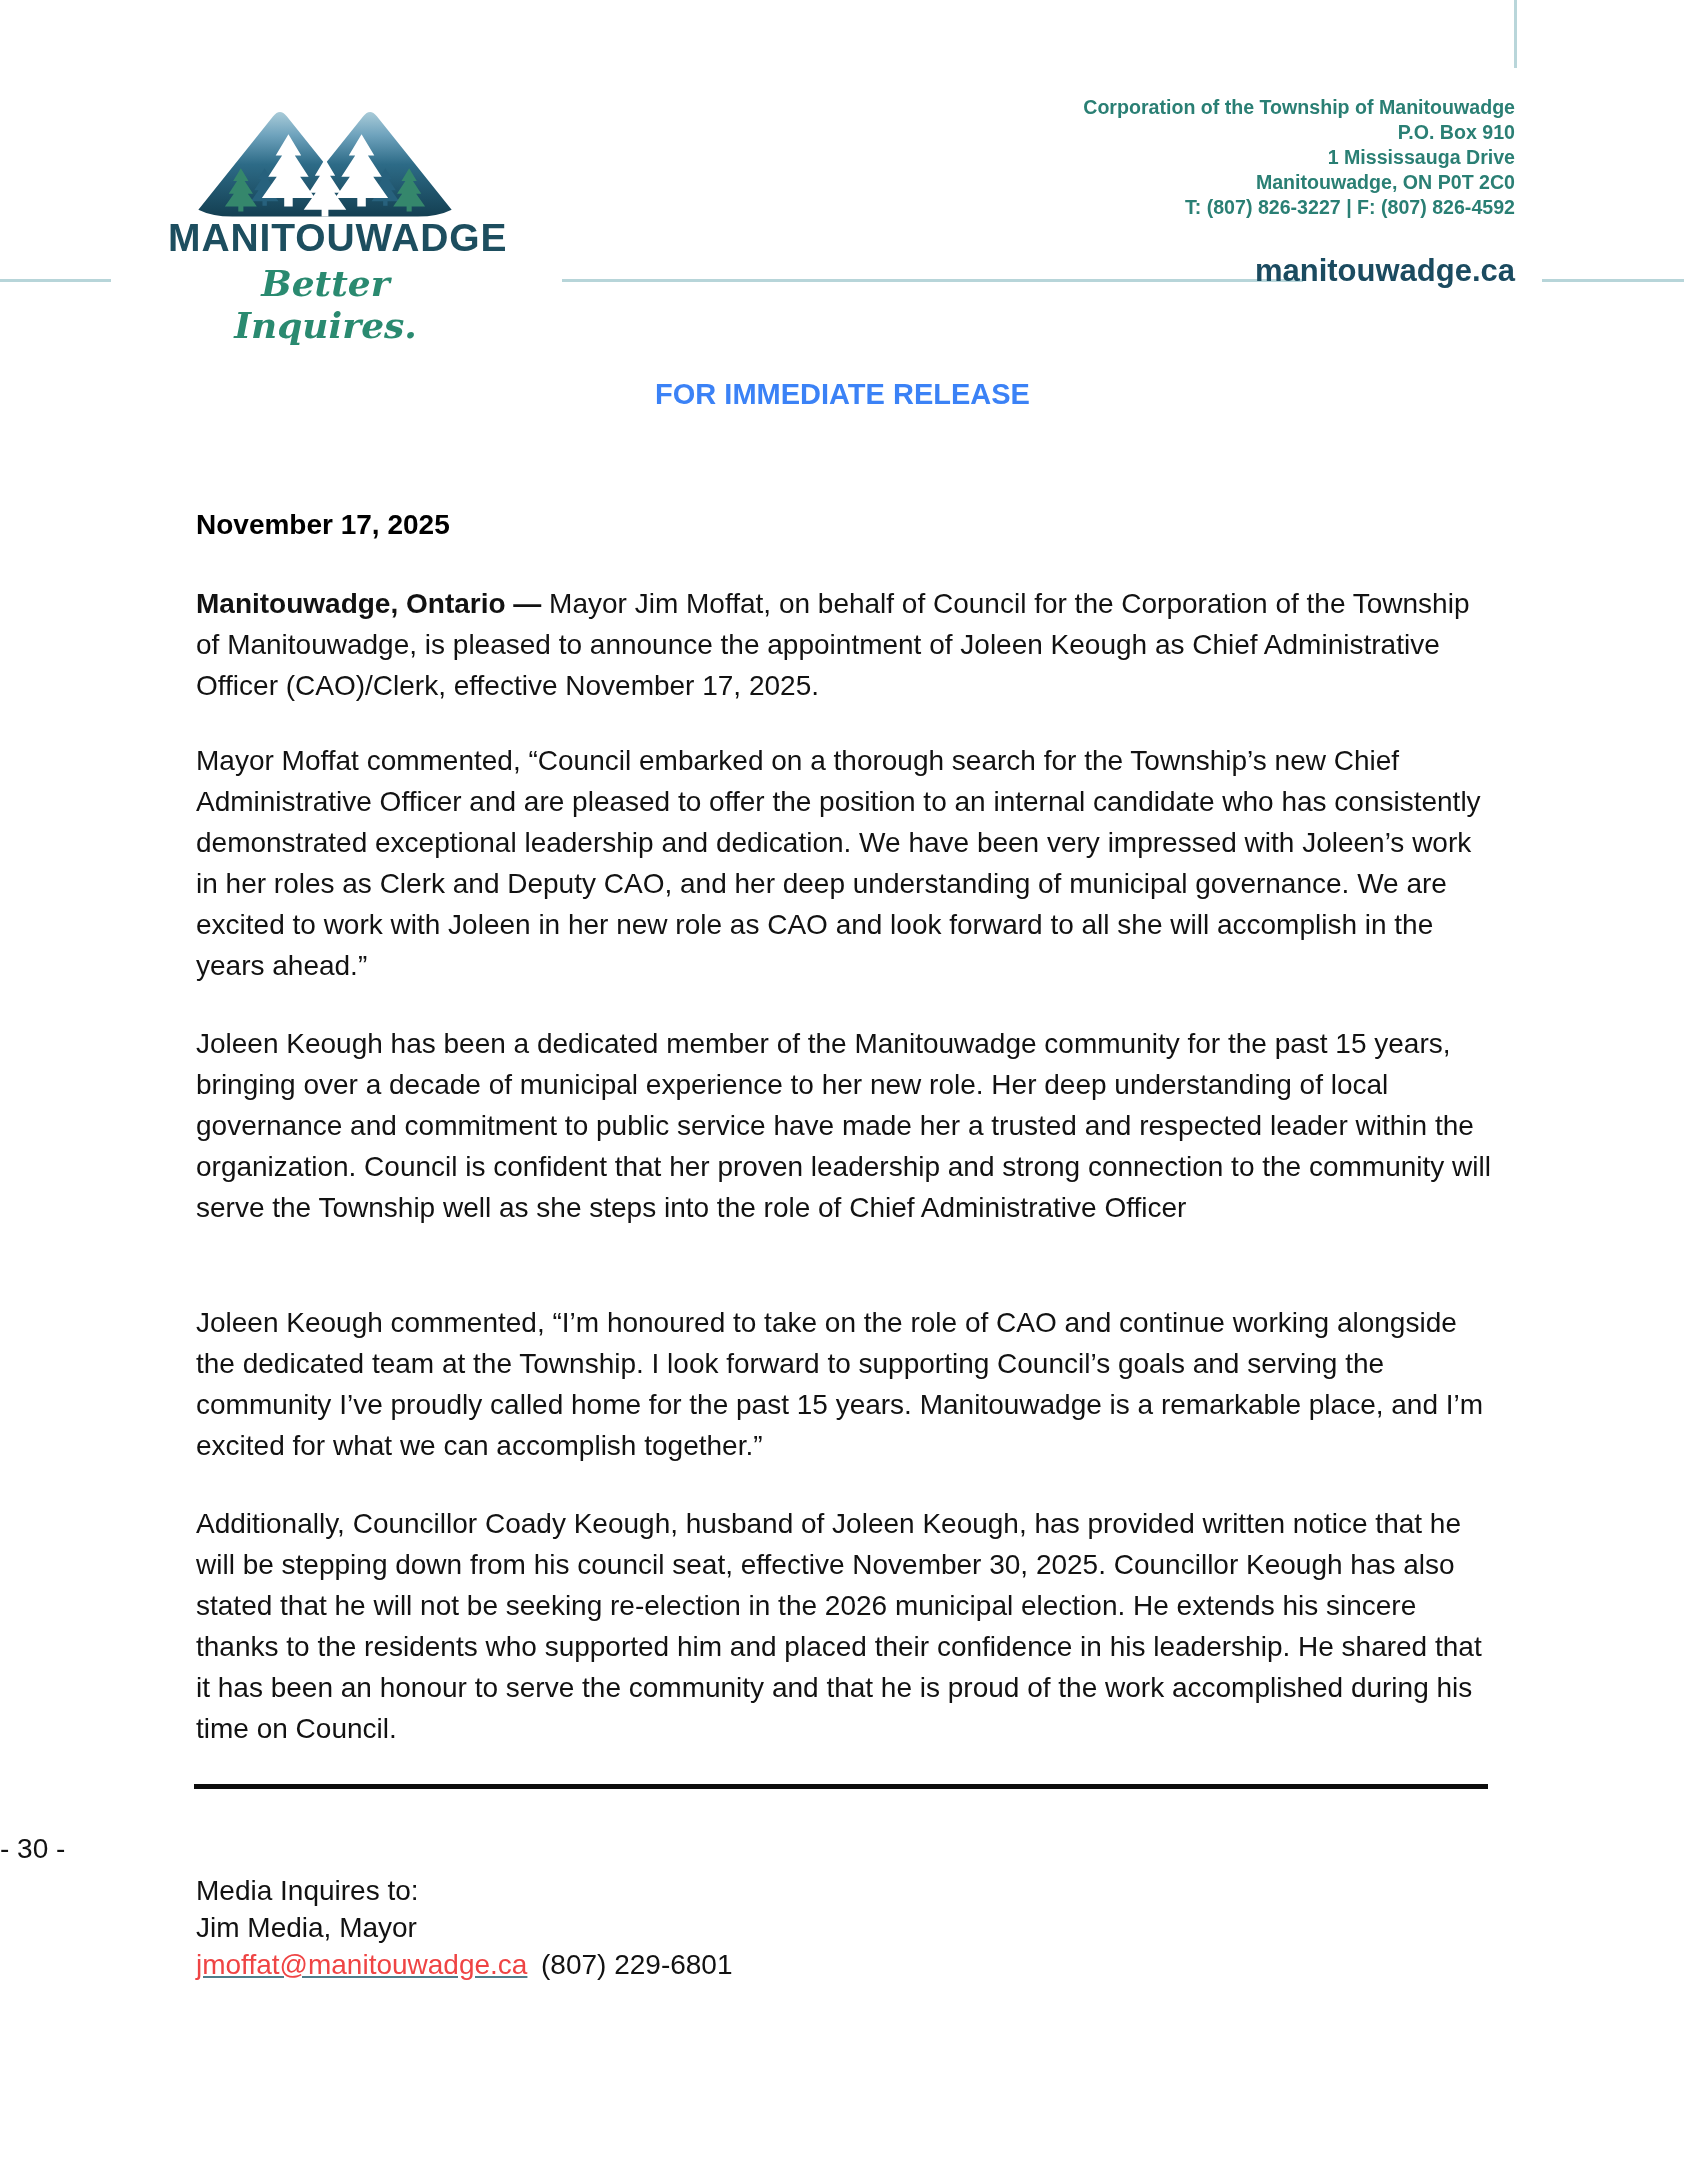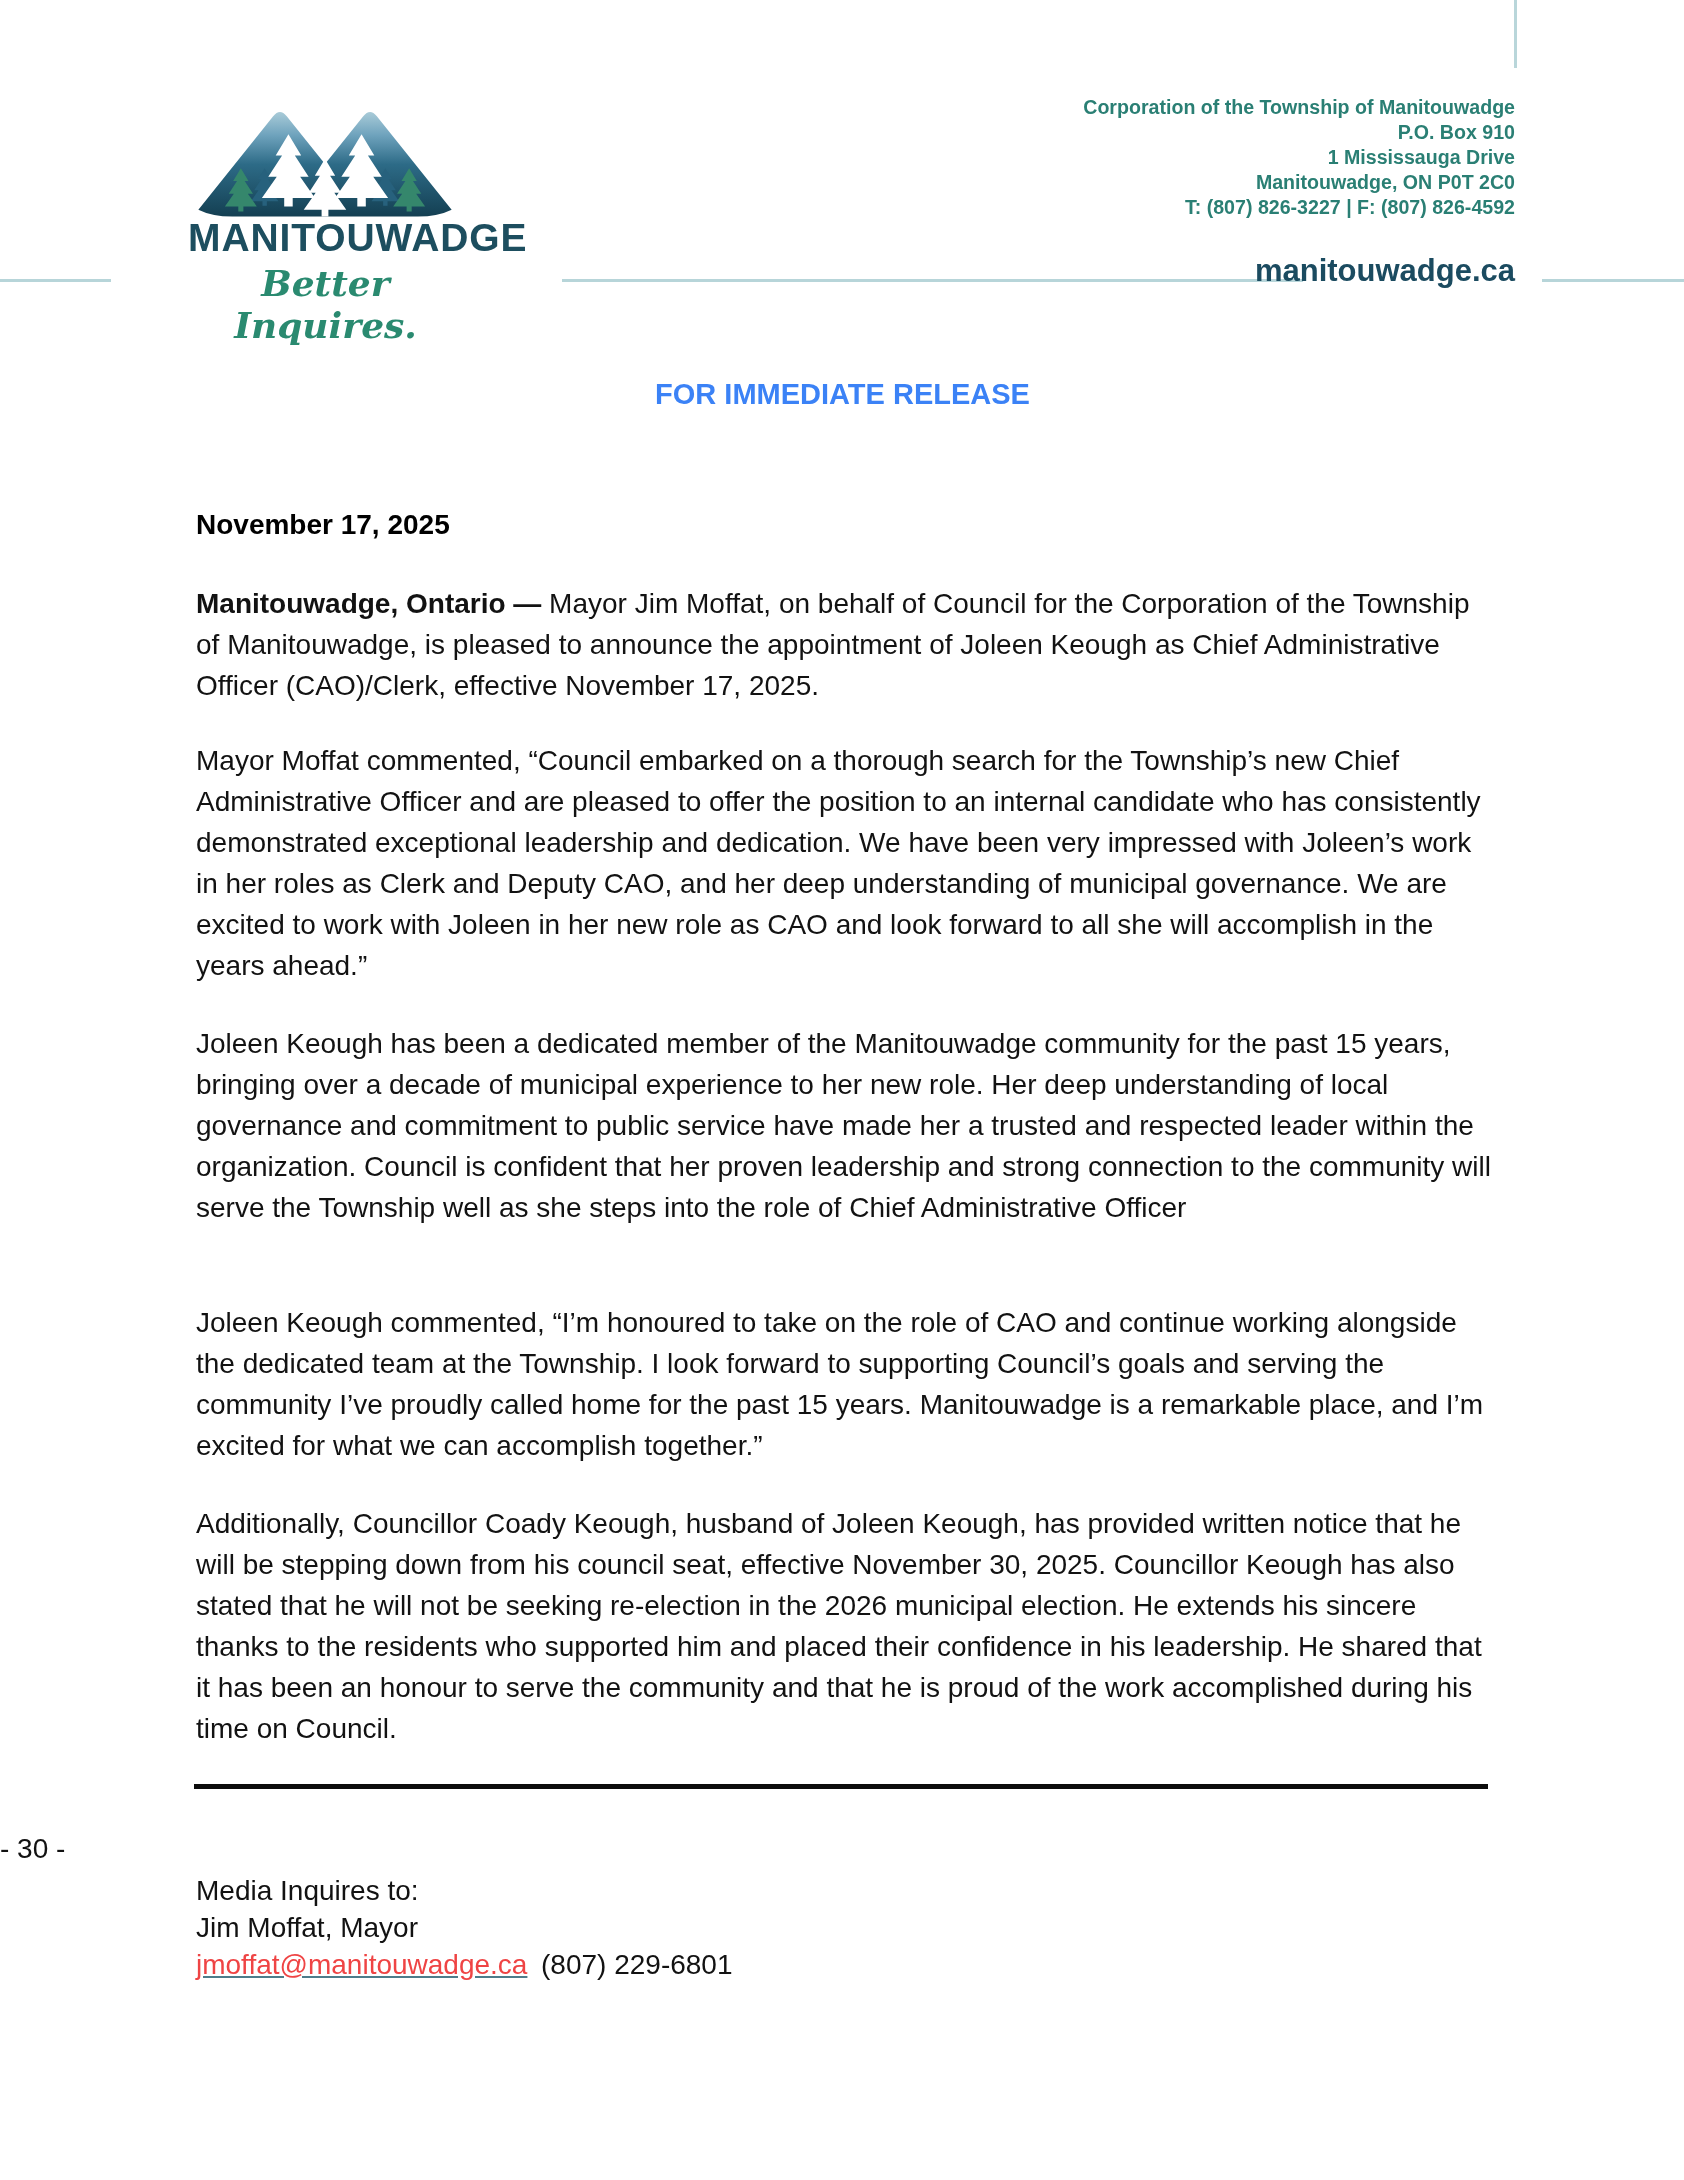--- a/index.html
+++ b/index.html
@@ -16,21 +16,20 @@
   .hline{position:absolute;top:279px;height:2.6px;background:#b7d5d9;}
   .hline.seg1{left:0;width:111px;}
   .hline.seg2{left:562px;width:741px;}
   .hline.seg3{left:1542px;width:143px;}
   
   .logo-mark{position:absolute;left:193px;top:101px;width:264px;height:119px;}
   .logo-word{
     position:absolute;left:168px;top:216px;width:315px;
     text-align:center;font-weight:700;font-size:39px;letter-spacing:0.9px;
     color:#1d4e5f;
-    margin-left:20px;
   }
   .logo-tagline{
     position:absolute;left:168px;top:262px;width:315px;
     text-align:center;
     font-family:"DejaVu Serif", serif;font-style:italic;font-weight:700;
     font-size:36px;color:#2a8a70;
   }
   
   .contact{
     position:absolute;right:170px;top:95px;
@@ -119,20 +118,20 @@
   <div class="para p1"><b>Manitouwadge, Ontario —</b><span> Mayor Jim Moffat, on behalf of Council for the Corporation of the Township of Manitouwadge, is pleased to announce the appointment of Joleen Keough as Chief Administrative Officer (CAO)/Clerk, effective November 17, 2025.</span></div>
   <div class="para p2">Mayor Moffat commented, “Council embarked on a thorough search for the Township’s new Chief Administrative Officer and are pleased to offer the position to an internal candidate who has consistently demonstrated exceptional leadership and dedication. We have been very impressed with Joleen’s work in her roles as Clerk and Deputy CAO, and her deep understanding of municipal governance. We are excited to work with Joleen in her new role as CAO and look forward to all she will accomplish in the years ahead.”</div>
   <div class="para p3">Joleen Keough has been a dedicated member of the Manitouwadge community for the past 15 years, bringing over a decade of municipal experience to her new role. Her deep understanding of local governance and commitment to public service have made her a trusted and respected leader within the organization. Council is confident that her proven leadership and strong connection to the community will serve the Township well as she steps into the role of Chief Administrative Officer</div>
   <div class="para p4">Joleen Keough commented, “I’m honoured to take on the role of CAO and continue working alongside the dedicated team at the Township. I look forward to supporting Council’s goals and serving the community I’ve proudly called home for the past 15 years. Manitouwadge is a remarkable place, and I’m excited for what we can accomplish together.”</div>
   <div class="para p5">Additionally, Councillor Coady Keough, husband of Joleen Keough, has provided written notice that he will be stepping down from his council seat, effective November 30, 2025. Councillor Keough has also stated that he will not be seeking re-election in the 2026 municipal election. He extends his sincere thanks to the residents who supported him and placed their confidence in his leadership. He shared that it has been an honour to serve the community and that he is proud of the work accomplished during his time on Council.</div>
 
   <div class="thick-rule"></div>
   <div class="end-mark">- 30 -</div>
   <div class="media">
     <div>Media Inquires to:</div>
-    <div>Jim Moffat, Mayor</div>
+    <div>Jim Media, Mayor</div>
     <div>
       <span class="email-link">jmoffat@manitouwadge.ca</span><span class="phone-num">(807) 229-6801</span>
     </div>
   </div>
 
 </div>
 
 
 </body></html>

